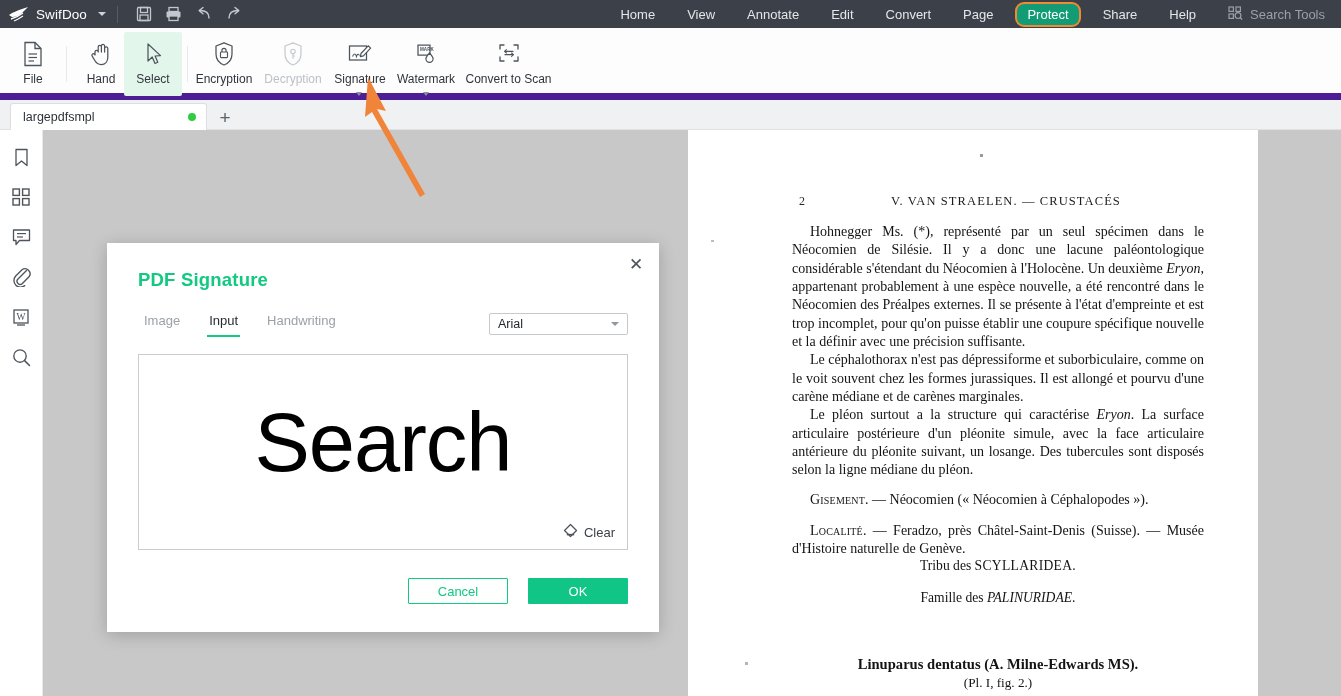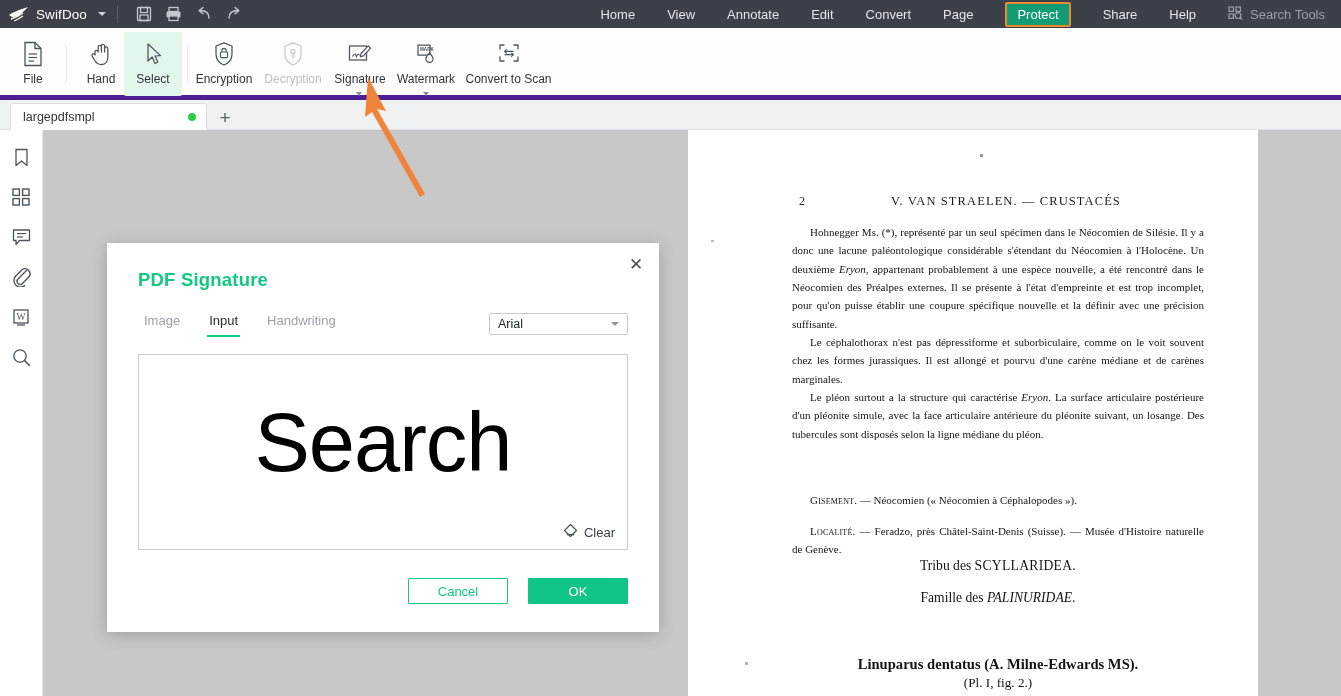--- a/index.html
+++ b/index.html
@@ -35,32 +35,32 @@
   .menu {
     position: absolute; right: 0; top: 0; height: 28px;
     display: flex; align-items: center;
   }
   .menu-item {
     color: #e3e6ea; font-size: 13px; padding: 0 16px; height: 28px;
     display: flex; align-items: center; white-space: nowrap;
   }
   .menu-item.active {
     background: #129c76; border: 2px solid #f08a33; color: #ffffff;
-    height: 25px; padding: 4px 10px; margin: 0 16px; border-radius: 2px;
+    height: 25px; padding: 4px 10px; margin: 0 6px; border-radius: 9px;
   }
   .search-tools {
     display: flex; align-items: center; gap: 7px;
     padding: 0 12px 0 10px; height: 28px; margin-left: 6px; margin-right: 4px;
   }
   .search-tools span { color: #9aa0a8; font-size: 13px; white-space: nowrap; }
 
   
   .ribbon {
     position: absolute; left: 0; top: 28px; width: 1341px; height: 72px;
-    background: #fdfdfd; border-bottom: 5px solid #4c1d95;
+    background: #fdfdfd; border-bottom: 7px solid #4c1d95;
   }
   .rb-item {
     position: absolute; top: 4px; width: 58px; height: 64px;
     display: flex; flex-direction: column; align-items: center; justify-content: flex-start;
     padding-top: 7px;
   }
   .rb-item .ico { height: 30px; display: flex; align-items: center; justify-content: center; }
   .rb-item .lbl {
     font-size: 12px; color: #30353c; margin-top: 3px; white-space: nowrap; text-align: center;
   }
@@ -116,21 +116,21 @@
     position: absolute; left: 108px; top: 64px; width: 420px;
     font-family: "Liberation Serif", serif; font-size: 12.5px; color: #1b1b1b;
     letter-spacing: 1.1px;
   }
   .pg-num {
     position: absolute; left: 111px; top: 64px;
     font-family: "Liberation Serif", serif; font-size: 12px; color: #2a2a2a;
   }
   .pg-body {
     position: absolute; left: 104px; top: 93px; width: 412px;
-    font-family: "Liberation Serif", serif; font-size: 11px; line-height: 18.35px;
+    font-family: "Liberation Serif", serif; font-size: 14px; line-height: 18.35px;
     color: #141414; text-align: justify;
   }
   .pg-body p { margin: 0 0 0 0; text-indent: 18px; }
   .pg-body p.noind { text-indent: 0; }
   .pg-body i { font-style: italic; }
   .sc { font-variant: small-caps; letter-spacing: .2px; }
   .pg-center {
     position: absolute; left: 104px; width: 412px; text-align: center;
     font-family: "Liberation Serif", serif; color: #141414;
   }

